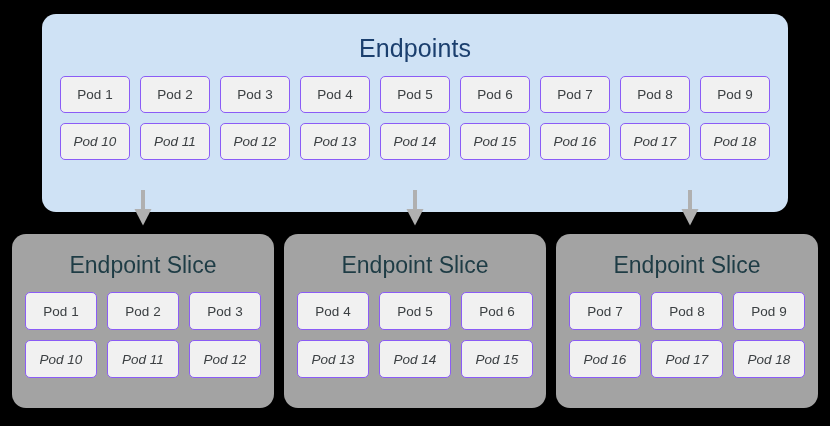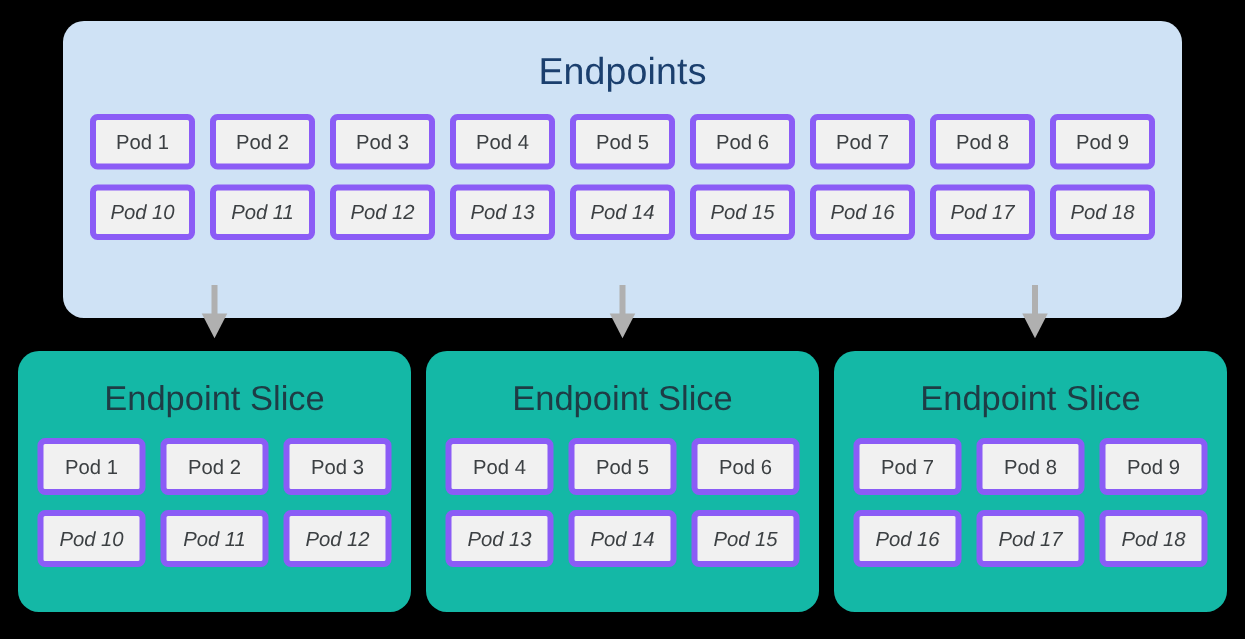--- a/index.html
+++ b/index.html
@@ -48,21 +48,21 @@
   .pod-row {
     display: flex;
     justify-content: center;
     gap: 10px;
     margin-bottom: 10px;
   }
   .pod-row:last-child { margin-bottom: 0; font-style: italic; }
 
   .pod-chip {
     background: #f1f1f1;
-    border: 4px solid #8b5cf6;
+    border: 1px solid #8b5cf6;
     border-radius: 5px;
     color: #3c4043;
     font-size: 13.5px;
     height: 37px;
     display: flex;
     align-items: center;
     justify-content: center;
     box-sizing: border-box;
   }
   .endpoints-panel .pod-chip {
@@ -80,21 +80,21 @@
   .arrow-1 { left: 130px; }
   .arrow-2 { left: 402px; }
   .arrow-3 { left: 677px; }
 
   
   .slice-panel {
     position: absolute;
     top: 234px;
     width: 262px;
     height: 174px;
-    background: #14b8a6;
+    background: #a3a3a3;
     border-radius: 14px;
     box-sizing: border-box;
   }
   .slice-1 { left: 12px; }
   .slice-2 { left: 284px; }
   .slice-3 { left: 556px; }
 
   .slice-title {
     position: absolute;
     left: 0;

